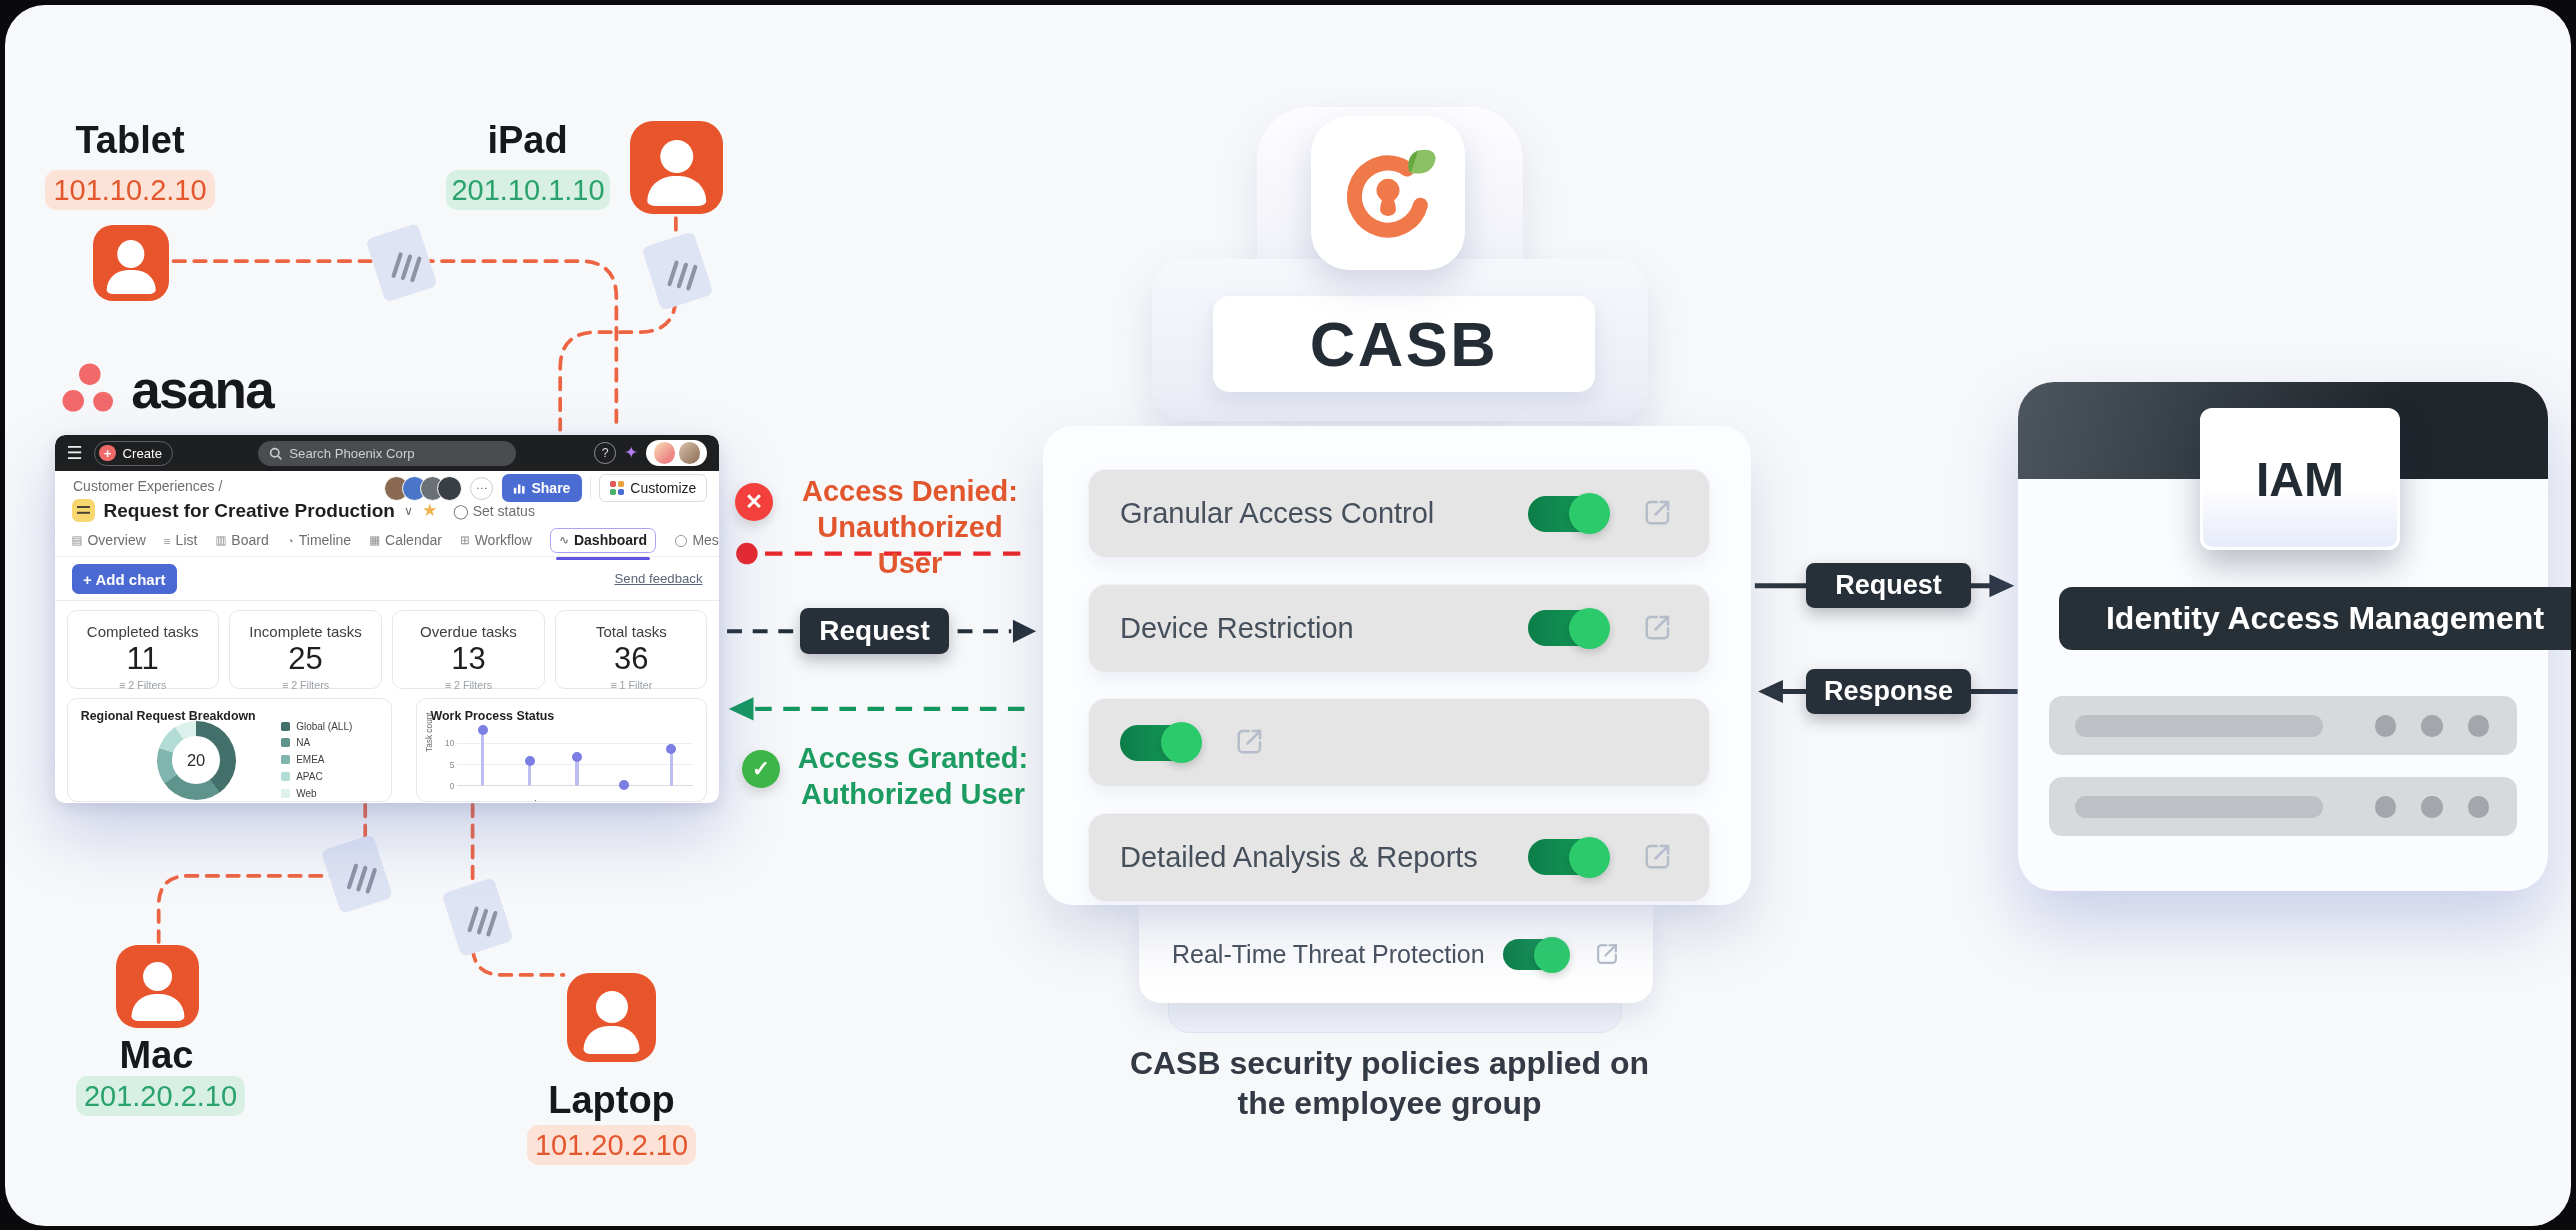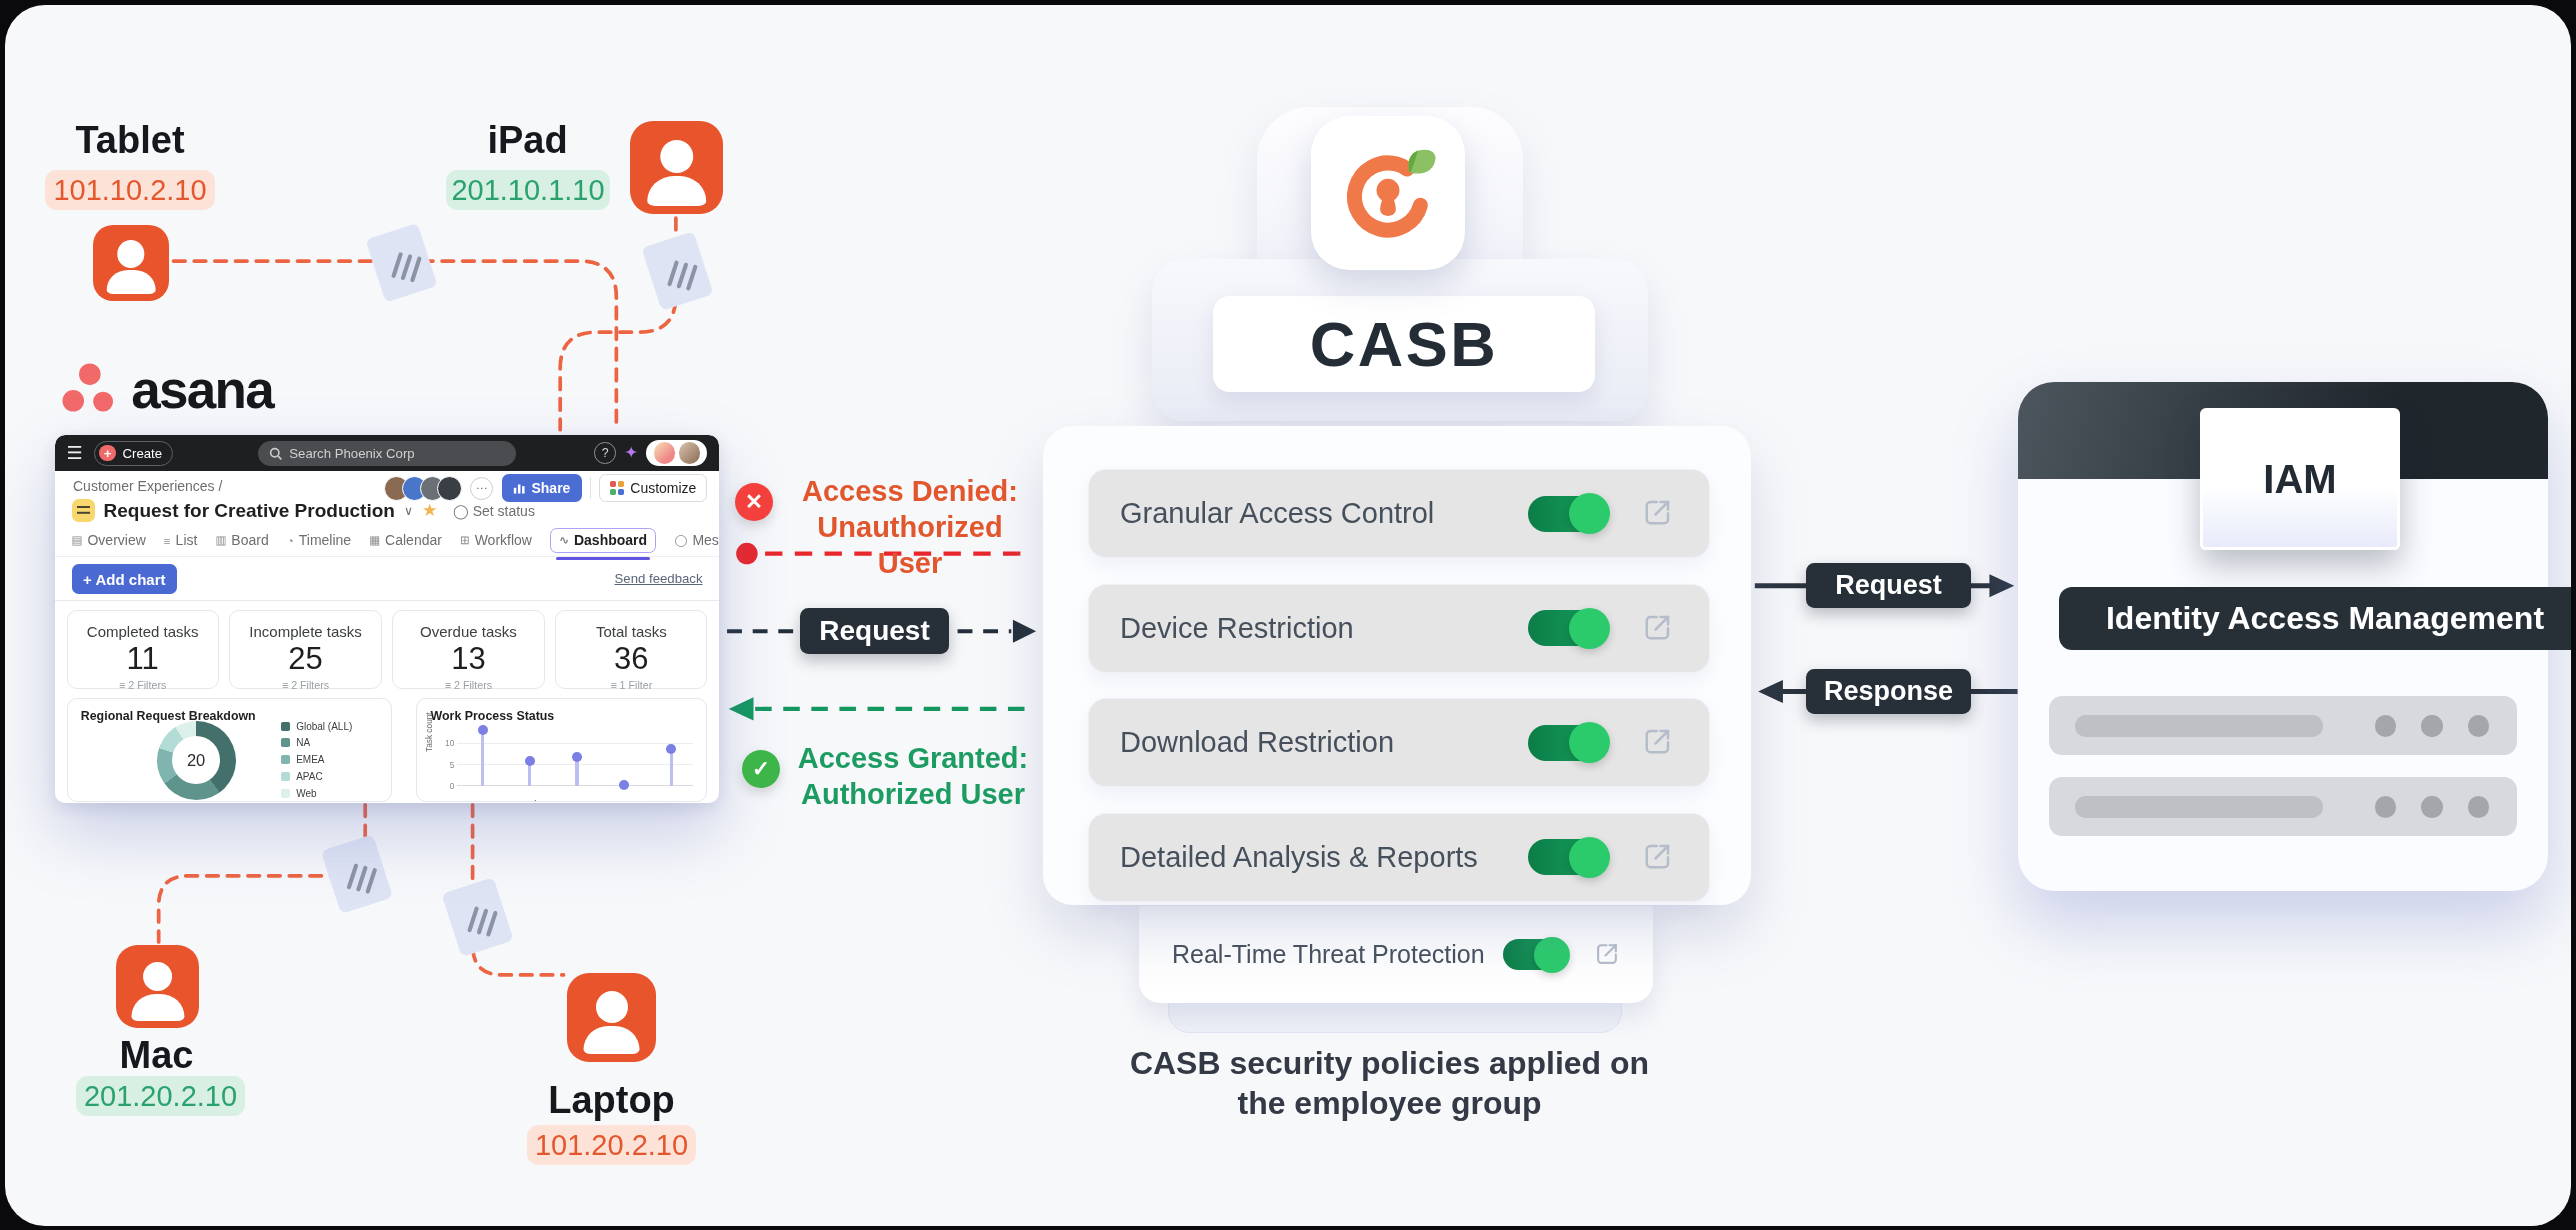--- a/index.html
+++ b/index.html
@@ -120,21 +120,21 @@
   #casb-rt .f-label { font-size:25px; }
   #casb-rt .toggle { width:64px; height:31px; border-radius:16.5px; }
   #casb-rt .toggle::after { width:36px; height:36px; }
   #casb-rt .edit-ico { margin-left:28px; }
   #casb-ghost { position:absolute; left:1163px; top:950px; width:454px; height:78px; border-radius:21.5px; background:#eef1f8; border:1.7px solid #e1e5f0; z-index:5; }
   #casb-caption { position:absolute; left:1054px; top:1038px; width:661px; text-align:center; font-size:32px; font-weight:700; color:#333a45; line-height:40px; z-index:6; }
 
   
   #iam-card { position:absolute; left:2013px; top:377px; width:530px; height:509px; border-radius:36px; background:#fbfcff; box-shadow:0 33px 66px rgba(110,125,200,.32); z-index:10; }
   #iam-header { position:absolute; left:0; top:0; width:100%; height:97px; border-radius:36px 36px 0 0; background:linear-gradient(105deg,#4d565e,#1f262c 70%); }
-  #iam-tile { position:absolute; left:182px; top:26.4px; width:200px; height:142px; border-radius:6px; background:linear-gradient(180deg,#ffffff 55%,#e7ebfa); border:3.3px solid #fff; box-shadow:0 15px 33px rgba(30,40,60,.30); display:flex; align-items:center; justify-content:center; font-size:40px; font-weight:700; color:#222b33; z-index:2; }
+  #iam-tile { position:absolute; left:182px; top:26.4px; width:200px; height:142px; border-radius:12px; background:linear-gradient(180deg,#ffffff 55%,#e7ebfa); border:3.3px solid #fff; box-shadow:0 15px 33px rgba(30,40,60,.30); display:flex; align-items:center; justify-content:center; font-size:48px; font-weight:700; color:#222b33; z-index:2; }
   #iam-titlebox { position:absolute; left:41px; top:205px; width:532px; height:63px; border-radius:13.2px; background:#272f37; color:#fff; font-size:32px; font-weight:700; display:flex; align-items:center; justify-content:center; }
   .skel-row { position:absolute; left:31px; width:468px; height:59px; border-radius:13.2px; background:#d8d9dd; }
   .skel-row .pill { position:absolute; left:26.4px; top:19px; width:248px; height:21.5px; border-radius:10.7px; background:#bfc0c5; }
   .skel-row .dots { position:absolute; right:28px; top:19px; display:flex; gap:25px; }
   .skel-row .dots i { width:21.5px; height:21.5px; border-radius:50%; background:#a4a6ab; }
 </style>
 </head>
 <body>
 
 <div id="stage">
@@ -453,21 +453,20 @@
         <div class="feature-row">
           <span class="f-label">Device Restriction</span>
           <div class="toggle"></div>
           <span class="edit-ico"><svg width="30" height="30" viewBox="0 0 24 24" fill="none" stroke="#b6bdca" stroke-width="2" stroke-linecap="round">
               <path d="M20 13v5a3 3 0 0 1-3 3H6a3 3 0 0 1-3-3V7a3 3 0 0 1 3-3h5"></path>
               <path d="M10 14L20 4"></path>
               <path d="M14 4h6v6"></path>
             </svg></span>
         </div>
         <div class="feature-row">
-          <span class="f-label">Download Restriction</span>
           <div class="toggle"></div>
           <span class="edit-ico"><svg width="30" height="30" viewBox="0 0 24 24" fill="none" stroke="#b6bdca" stroke-width="2" stroke-linecap="round">
               <path d="M20 13v5a3 3 0 0 1-3 3H6a3 3 0 0 1-3-3V7a3 3 0 0 1 3-3h5"></path>
               <path d="M10 14L20 4"></path>
               <path d="M14 4h6v6"></path>
             </svg></span>
         </div>
         <div class="feature-row">
           <span class="f-label">Detailed Analysis &amp; Reports</span>
           <div class="toggle"></div>

